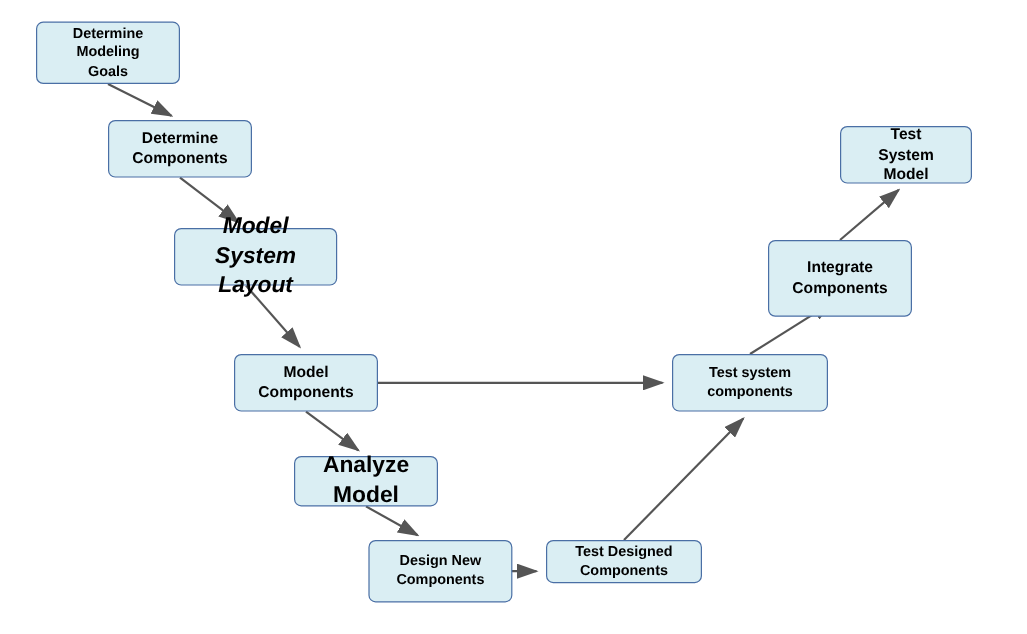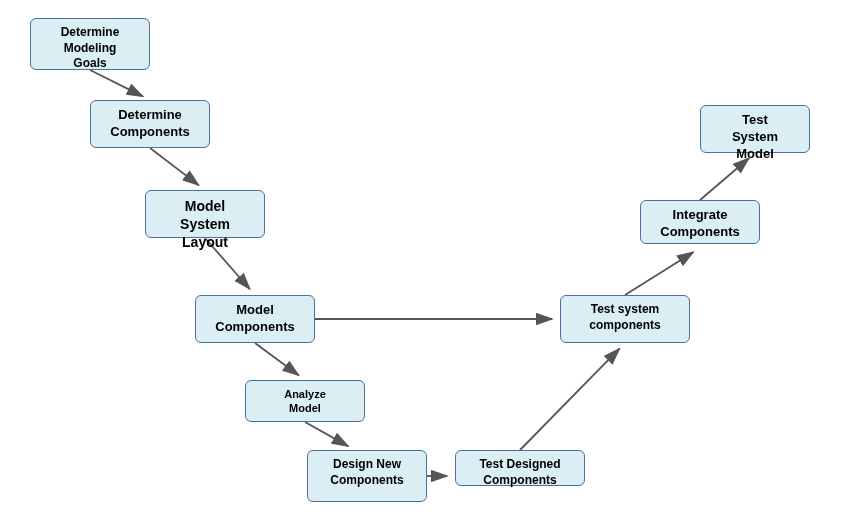--- a/index.html
+++ b/index.html
@@ -26,21 +26,21 @@
     .node {
       position: absolute;
       background: #daeef3;
       border: 1.5px solid #4a6fa5;
       border-radius: 6px;
       text-align: center;
       font-size: 13px;
       font-weight: bold;
       color: #000;
       display: flex;
-      align-items: flex-start;
+      align-items: center;
       justify-content: center;
       padding: 6px 23px;
       line-height: 1.3;
     }
   </style>
 </head>
 <body>
 
 <div id="diagram-container">
   <svg id="arrows">
@@ -61,44 +61,44 @@
       <line x1="700" y1="200" x2="748.9181484226352" y2="158.19721862065717" stroke="#555" stroke-width="1.8" marker-end="url(#arrowhead)"></line>
     </svg>
 <div class="node" style="left: 30px; top: 18px; width: 120px; height: 52px; font-size: 12px;">
       <span style="white-space: pre-line;">Determine
 Modeling Goals</span>
     </div>
     <div class="node" style="left: 90px; top: 100px; width: 120px; height: 48px; font-size: 13px;">
       <span style="white-space: pre-line;">Determine
 Components</span>
     </div>
-    <div class="node" style="left: 145px; top: 190px; width: 120px; height: 48px; font-size: 14px;">
+    <div class="node" style="left: 145px; top: 190px; width: 136px; height: 48px; font-size: 19px; font-style: italic;">
       <span style="white-space: pre-line;">Model System
 Layout</span>
     </div>
     <div class="node" style="left: 195px; top: 295px; width: 120px; height: 48px; font-size: 13px;">
       <span style="white-space: pre-line;">Model
 Components</span>
     </div>
-    <div class="node" style="left: 245px; top: 380px; width: 120px; height: 42px; font-size: 11px;">
+    <div class="node" style="left: 245px; top: 380px; width: 120px; height: 42px; font-size: 19px;">
       <span style="white-space: pre-line;">Analyze Model</span>
     </div>
     <div class="node" style="left: 307px; top: 450px; width: 120px; height: 52px; font-size: 12px;">
       <span style="white-space: pre-line;">Design New
 Components</span>
     </div>
     <div class="node" style="left: 455px; top: 450px; width: 130px; height: 36px; font-size: 12px;">
       <span style="white-space: pre-line;">Test Designed
 Components</span>
     </div>
     <div class="node" style="left: 560px; top: 295px; width: 130px; height: 48px; font-size: 12px;">
       <span style="white-space: pre-line;">Test system
 components</span>
     </div>
-    <div class="node" style="left: 640px; top: 200px; width: 120px; height: 44px; font-size: 13px;">
+    <div class="node" style="left: 640px; top: 200px; width: 120px; height: 64px; font-size: 13px;">
       <span style="white-space: pre-line;">Integrate
 Components</span>
     </div>
     <div class="node" style="left: 700px; top: 105px; width: 110px; height: 48px; font-size: 13px;">
       <span style="white-space: pre-line;">Test System
 Model</span>
     </div>
   </div>
 
 </body></html>

